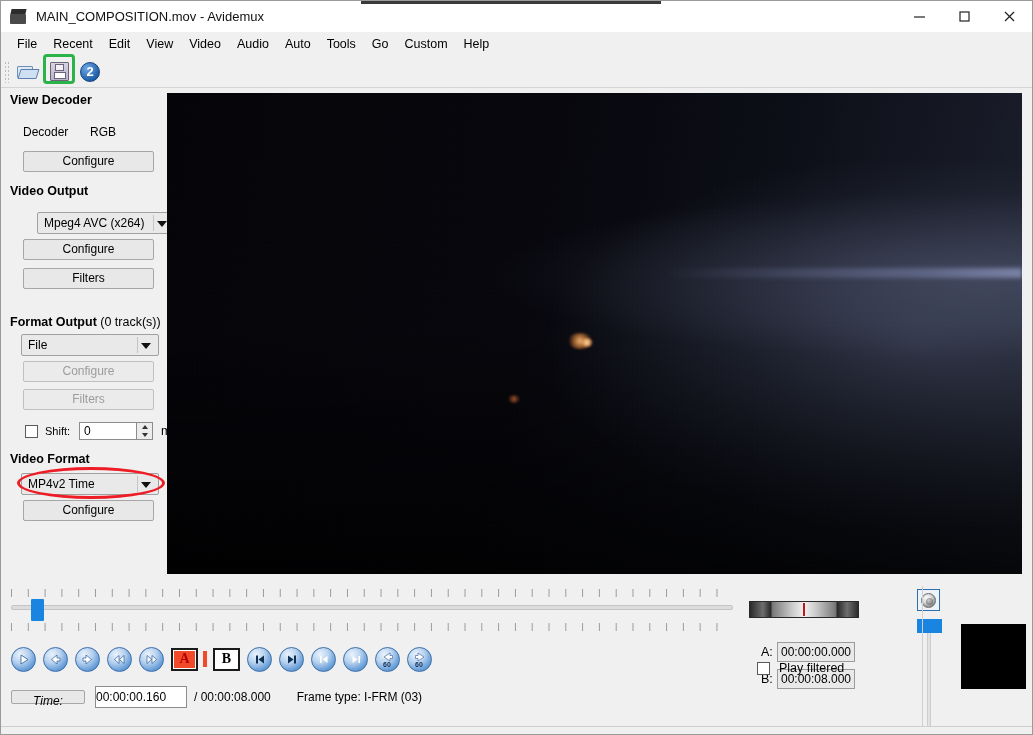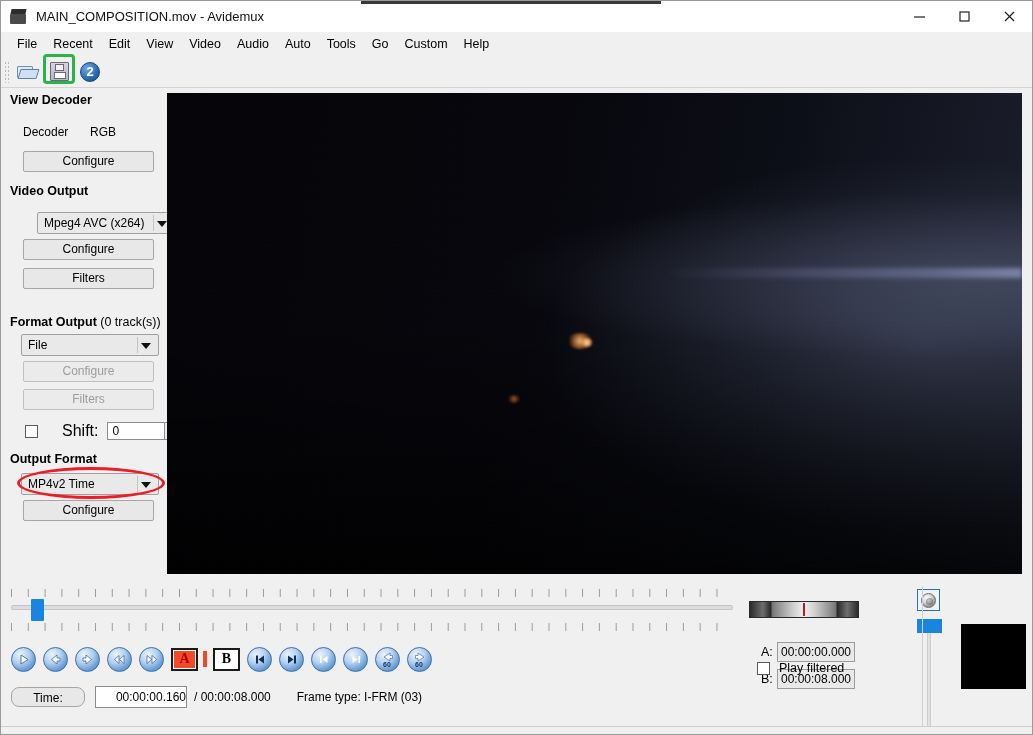--- a/index.html
+++ b/index.html
@@ -234,26 +234,26 @@
   .ab-btn .ltr { position: relative; font-size: 14px; font-weight: bold; color:#b80000;
      font-family:"Liberation Serif", serif; }
   .ab-btn.b-btn { background:#fff; }
   .ab-btn.b-btn .ltr { color:#000; }
   .ab-mark { width: 9px; height: 21px; margin-right: 3px; position: relative; }
   .ab-mark .bar { position:absolute; left:2px; top:2px; width:4px; height:16px; background:#f04a28; }
 
   
   #timerow { position: absolute; left: 10px; top: 105px; display: flex; align-items: center; }
   #time-label {
-    width: 74px; height: 20px; background: #e8e8e8; border: 1px solid #a6a6a6;
-    border-radius: 8px; font-size: 12px; text-align: center; line-height: 20px; color:#000;
+    width: 74px; height: 14px; background: #e8e8e8; border: 1px solid #a6a6a6;
+    border-radius: 2px; font-size: 12px; text-align: center; line-height: 20px; color:#000;font-style:italic;
   }
   #time-input {
     width: 92px; height: 22px; margin-left: 10px; background: #fff;
-    border: 1px solid #8c8c8c; font-size: 12px; text-align: right; line-height: 20px; color:#000;
+    border: 1px solid #8c8c8c; font-size: 12px; text-align: left; line-height: 20px; color:#000;
   }
   #time-total { margin-left: 7px; font-size: 12px; color: #000; }
   #frametype { margin-left: 26px; font-size: 12px; color: #000; }
 
   
   #meter-panel { position: absolute; left: 748px; top: 0px; width: 160px; }
   #audio-meter {
     position: absolute; left: 0; top: 20px; width: 110px; height: 17px;
     border: 1px solid #2a2a2a; background:
       linear-gradient(90deg,#2b2b2b 0%,#6e6e6e 12%,#2b2b2b 19%,
@@ -390,30 +390,30 @@
     <div class="sb-combo" style="position:absolute;left:20px;top:245px;">
       <span>File</span>
       <span class="sep"></span>
       <span class="arrow"></span>
     </div>
     <div class="sb-btn disabled" style="position:absolute;left:22px;top:272px;">Configure</div>
     <div class="sb-btn disabled" style="position:absolute;left:22px;top:300px;">Filters</div>
 
     <div id="shift-row">
       <span class="chkbox"></span>
-      <span style="font-size:16px;margin-left:24px;color:#000;">Shift:</span>
+      <span style="font-size:11px;margin-left:7px;color:#000;">Shift:</span>
       <span id="shift-input" style="margin-left:9px;">0</span>
       <span id="shift-spin">
         <span class="spin-up"></span>
         <span class="spin-dn"></span>
       </span>
       <span style="font-size:12.5px;margin-left:8px;color:#000;">ms</span>
     </div>
 
-    <div class="sec-title" style="position:absolute;left:9px;top:363px;">Output Format</div>
+    <div class="sec-title" style="position:absolute;left:9px;top:363px;">Video Format</div>
     <div class="sb-combo" style="position:absolute;left:20px;top:384px;">
       <span>MP4v2 Time</span>
       <span class="sep"></span>
       <span class="arrow"></span>
     </div>
     <div class="sb-btn" style="position:absolute;left:22px;top:411px;">Configure</div>
   </div>
 
   <div id="red-oval"></div>
   <div id="marker-1">1</div>

